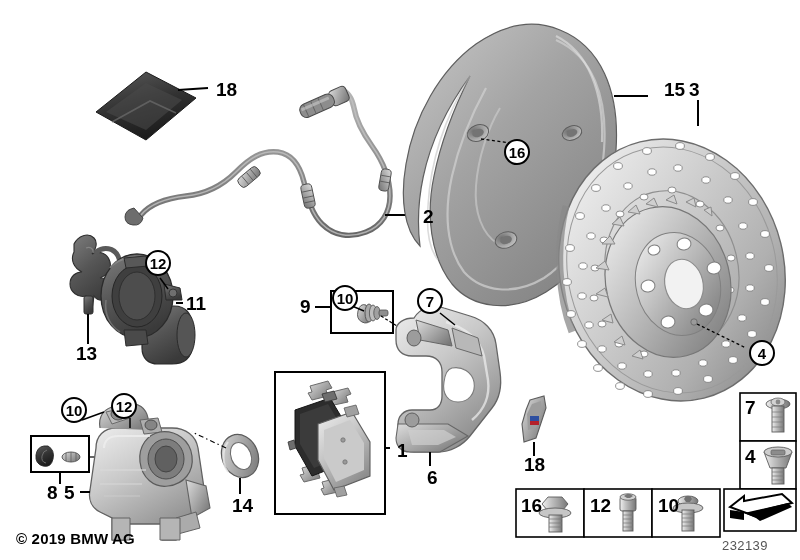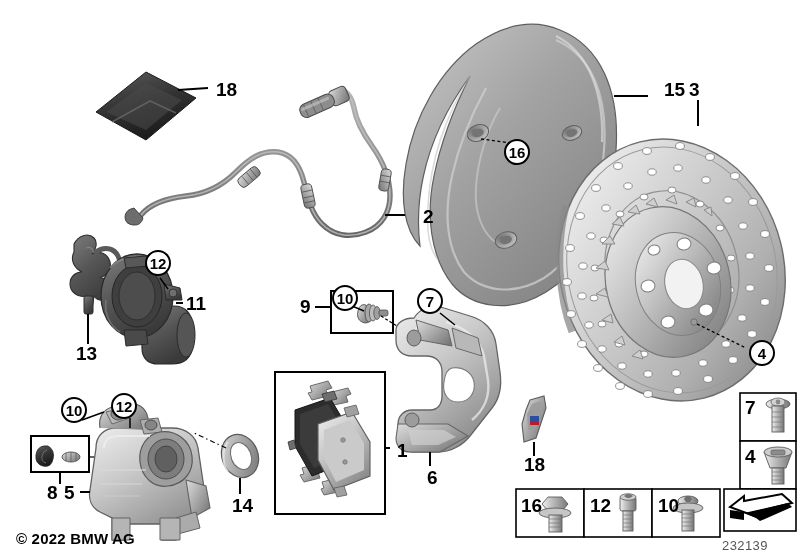--- a/index.html
+++ b/index.html
@@ -623,16 +623,16 @@
   <div class="circle-callout" style="left:111px; top:393px;">
       <span>12</span>
     </div>
 
   <div class="box-label" style="left:745px; top:398px;"><span>7</span></div>
   <div class="box-label" style="left:745px; top:447px;"><span>4</span></div>
   <div class="box-label" style="left:521px; top:496px;"><span>16</span></div>
   <div class="box-label" style="left:590px; top:496px;"><span>12</span></div>
   <div class="box-label" style="left:658px; top:496px;"><span>10</span></div>
 
-  <div id="copyright">© 2022 BMW AG</div>
+  <div id="copyright">© 2019 BMW AG</div>
   <div id="drawing-number">232139</div>
 
 </div>
 
 </body></html>

